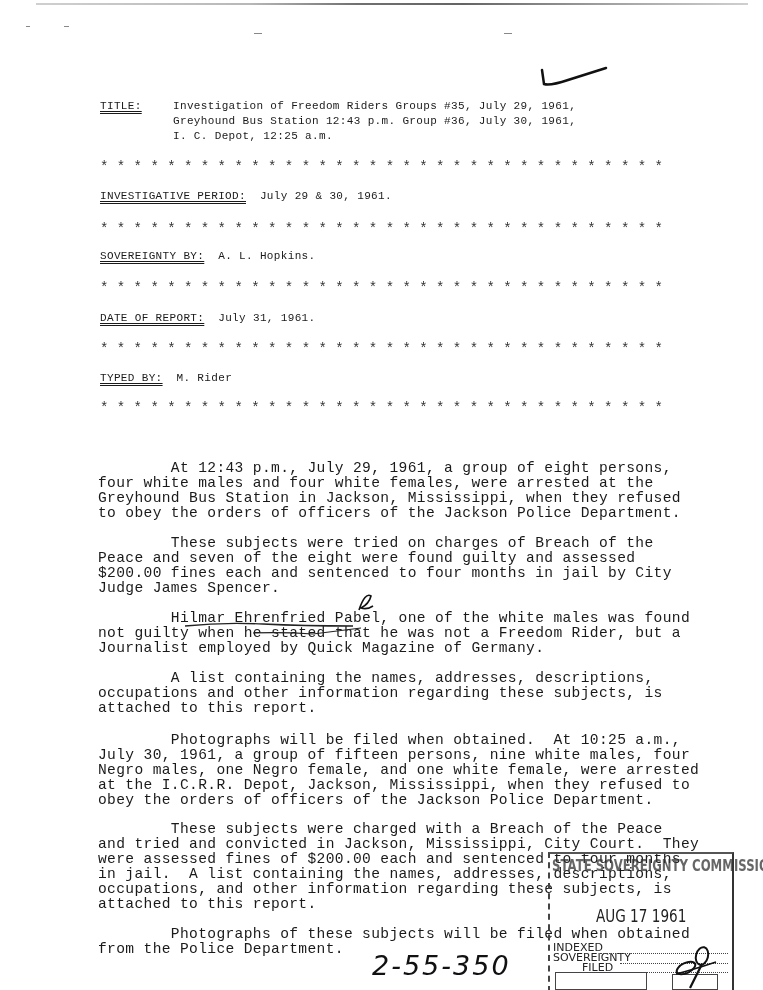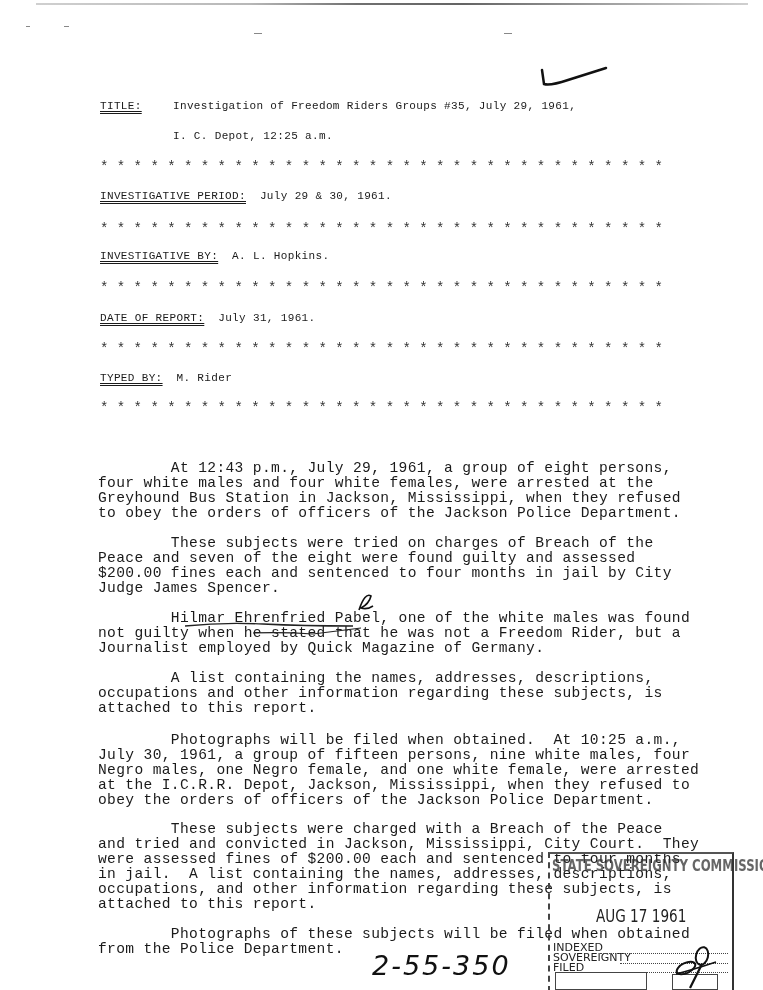--- a/index.html
+++ b/index.html
@@ -37,29 +37,30 @@
   <div class="specks" style="left:64px;top:26px;width:5px;"></div>
   <div class="specks" style="left:254px;top:33px;width:8px;"></div>
   <div class="specks" style="left:504px;top:33px;width:8px;"></div>
 
   <svg class="check" style="left:538px;top:64px;" width="72" height="26">
     <path d="M4 6 L6 20 Q12 22 30 16 L68 4" stroke="#111" stroke-width="2.5" fill="none" stroke-linecap="round"></path>
   </svg>
 
   <div class="mono ul" style="left:100px;top:99px;">TITLE:</div>
   <div class="mono" style="left:173px;top:99px;">Investigation of Freedom Riders Groups #35, July 29, 1961,</div>
+  <div class="mono" style="left:173px;top:114px;">Greyhound Bus Station 12:43 p.m. Group #36, July 30, 1961,</div>
   <div class="mono" style="left:173px;top:129px;">I. C. Depot, 12:25 a.m.</div>
 
   <div class="stars" style="top:160px;">* * * * * * * * * * * * * * * * * * * * * * * * * * * * * * * * * *</div>
 
   <div class="mono" style="left:100px;top:189px;"><span class="ul">INVESTIGATIVE PERIOD:</span><span>  </span><span>July 29 &amp; 30, 1961.</span></div>
 
   <div class="stars" style="top:222px;">* * * * * * * * * * * * * * * * * * * * * * * * * * * * * * * * * *</div>
 
-  <div class="mono" style="left:100px;top:249px;"><span class="ul">INVESTIGATIVE BY:</span><span>  </span><span>A. L. Hopkins.</span></div>
+  <div class="mono" style="left:100px;top:249px;"><span class="ul">SOVEREIGNTY BY:</span><span>  </span><span>A. L. Hopkins.</span></div>
 
   <div class="stars" style="top:281px;">* * * * * * * * * * * * * * * * * * * * * * * * * * * * * * * * * *</div>
 
   <div class="mono" style="left:100px;top:311px;"><span class="ul">DATE OF REPORT:</span><span>  </span><span>July 31, 1961.</span></div>
 
   <div class="stars" style="top:342px;">* * * * * * * * * * * * * * * * * * * * * * * * * * * * * * * * * *</div>
 
   <div class="mono" style="left:100px;top:371px;"><span class="ul">TYPED BY:</span><span>  </span><span>M. Rider</span></div>
 
   <div class="stars" style="top:401px;">* * * * * * * * * * * * * * * * * * * * * * * * * * * * * * * * * *</div>
@@ -115,21 +116,21 @@
   <div>
     <div class="para" style="top:927px;">        Photographs of these subjects will be filed when obtained</div>
     <div class="para" style="top:942px;">from the Police Department.</div>
   </div>
 
   <div class="stamp"></div>
   <div class="stamp-title">STATE SOVEREIGNTY COMMISSION</div>
   <div class="stamp-date">AUG 17 1961</div>
   <div class="stamp-small" style="left:553px;top:943px;">INDEXED</div>
   <div class="stamp-small" style="left:553px;top:953px;">SOVEREIGNTY</div>
-  <div class="stamp-small" style="left:553px;top:963px;">FILED</div>
+  <div class="stamp-small" style="left:582px;top:963px;">FILED</div>
   <div class="dotline" style="left:600px;top:953px;width:128px;"></div>
   <div class="dotline" style="left:620px;top:963px;width:108px;"></div>
   <div class="dotline" style="left:590px;top:972px;width:138px;"></div>
   <div class="boxline" style="left:555px;top:972px;width:90px;height:16px;"></div>
   <div class="boxline" style="left:672px;top:974px;width:44px;height:14px;"></div>
 
   <svg class="check" style="left:672px;top:942px;" width="50" height="48">
     <ellipse cx="14" cy="26" rx="10" ry="5" transform="rotate(-25 14 26)" stroke="#111" stroke-width="2" fill="none"></ellipse>
     <ellipse cx="30" cy="14" rx="6" ry="9" transform="rotate(15 30 14)" stroke="#111" stroke-width="2" fill="none"></ellipse>
     <path d="M30 22 L18 46" stroke="#111" stroke-width="2.2" fill="none"></path>

